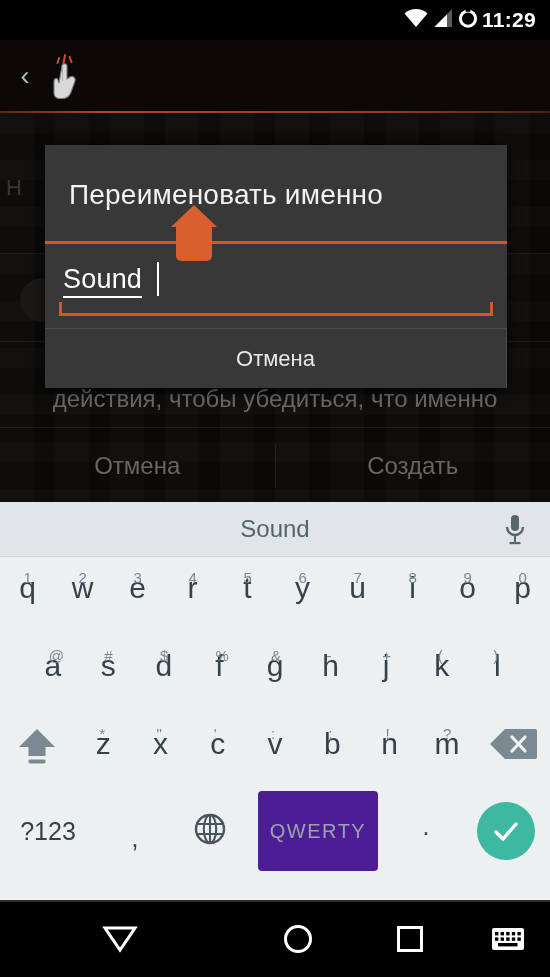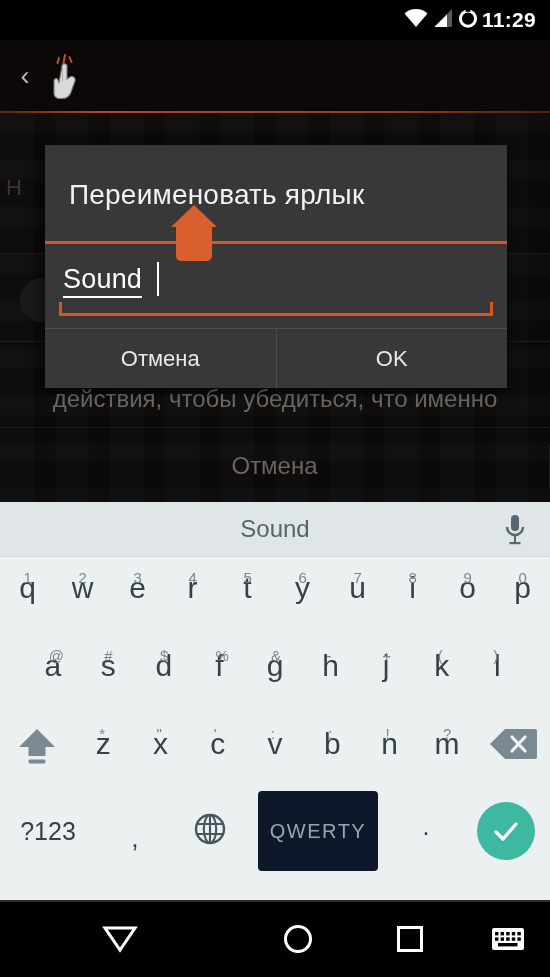--- a/index.html
+++ b/index.html
@@ -150,21 +150,21 @@
   #row4{ height:80px; align-items:center;justify-content:flex-end; }
 
   .shift-ico{ margin-bottom:10px; }
   .del-key{ }
 
   #row4 .k4{ display:flex; align-items:center; justify-content:center; height:80px; }
   #k-sym{ width:96px; color:#35424a; font-size:25px; }
   #k-comma{ width:78px; color:#35424a; font-size:25px; padding-top:14px; }
   #k-globe{ width:72px; }
   #k-space{
-    flex:1; height:40px; margin:0 12px; background:#0f172a; border-radius:4px;
+    flex:1; height:40px; margin:0 12px; background:#4c1d95; border-radius:4px;
     display:flex; align-items:center; justify-content:center;
     color:#9aa5ab; font-size:20px; letter-spacing:1.5px;
   }
   #k-period{ width:72px; color:#35424a; font-size:25px; padding-bottom:10px; }
   #k-enter{
     width:88px; display:flex; align-items:center; justify-content:center;
   }
   #enter-circle{
     width:58px; height:58px; border-radius:50%; background:#3eb8a0;
     display:flex; align-items:center; justify-content:center;
@@ -224,42 +224,42 @@
     <div id="bg-texture"></div>
     <div id="bg-letter-h">H</div>
     <div id="bg-circle"></div>
     <div class="bg-hr" style="top:140px"></div>
     <div class="bg-hr" style="top:228px"></div>
     <div id="bg-desc">действия, чтобы убедиться, что именно</div>
     <div class="bg-hr" style="top:314px"></div>
     <div id="bg-btnrow">
       <div class="bg-btn">Отмена</div>
       <div id="bg-btn-divider"></div>
+      <div class="bg-btn">Создать</div>
     </div>
   </div>
 
   <div id="dialog">
-    <div id="dialog-title">Переименовать ярлык</div>
+    <div id="dialog-title">Переименовать именно</div>
     <div id="dialog-title-rule"></div>
 
     <div id="dialog-body">
       <div id="rename-input">Sound</div>
       <div id="text-caret"></div>
       <div id="edit-underline"></div>
     </div>
 
     <div id="drag-handle">
       <div class="tip"></div>
       <div class="body"></div>
     </div>
 
     <div id="dialog-actions">
       <div class="dlg-btn">Отмена</div>
       <div id="dialog-actions-divider"></div>
-      <div class="dlg-btn">OK</div>
     </div>
   </div>
 
   <div id="keyboard">
 
     <div id="suggestion-bar">
       <span id="suggestion-text">Sound</span>
       <span id="mic-icon">
         <svg width="26" height="34" viewBox="0 0 26 34">
           <rect x="9" y="2" width="8" height="16" rx="4" fill="#59666d"></rect>

